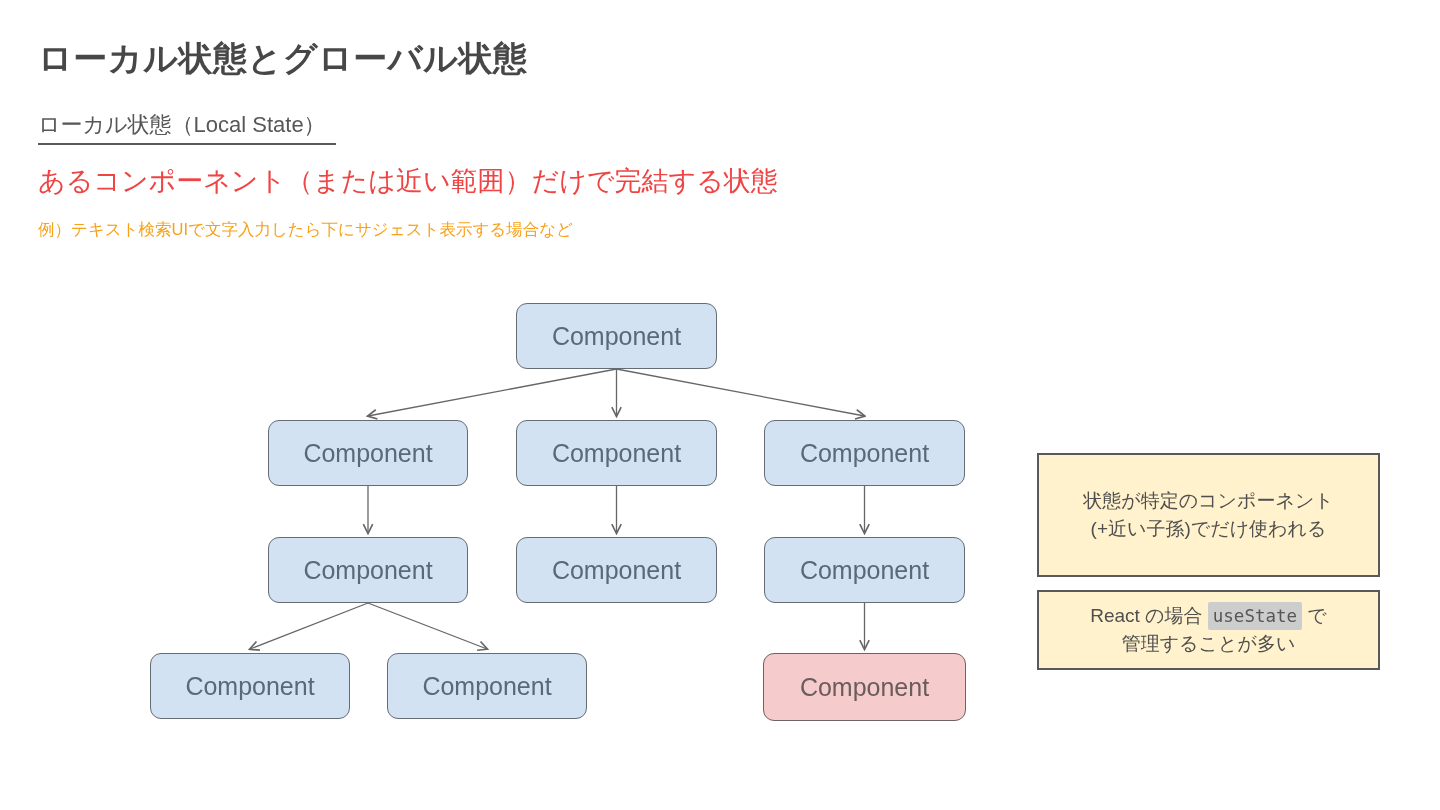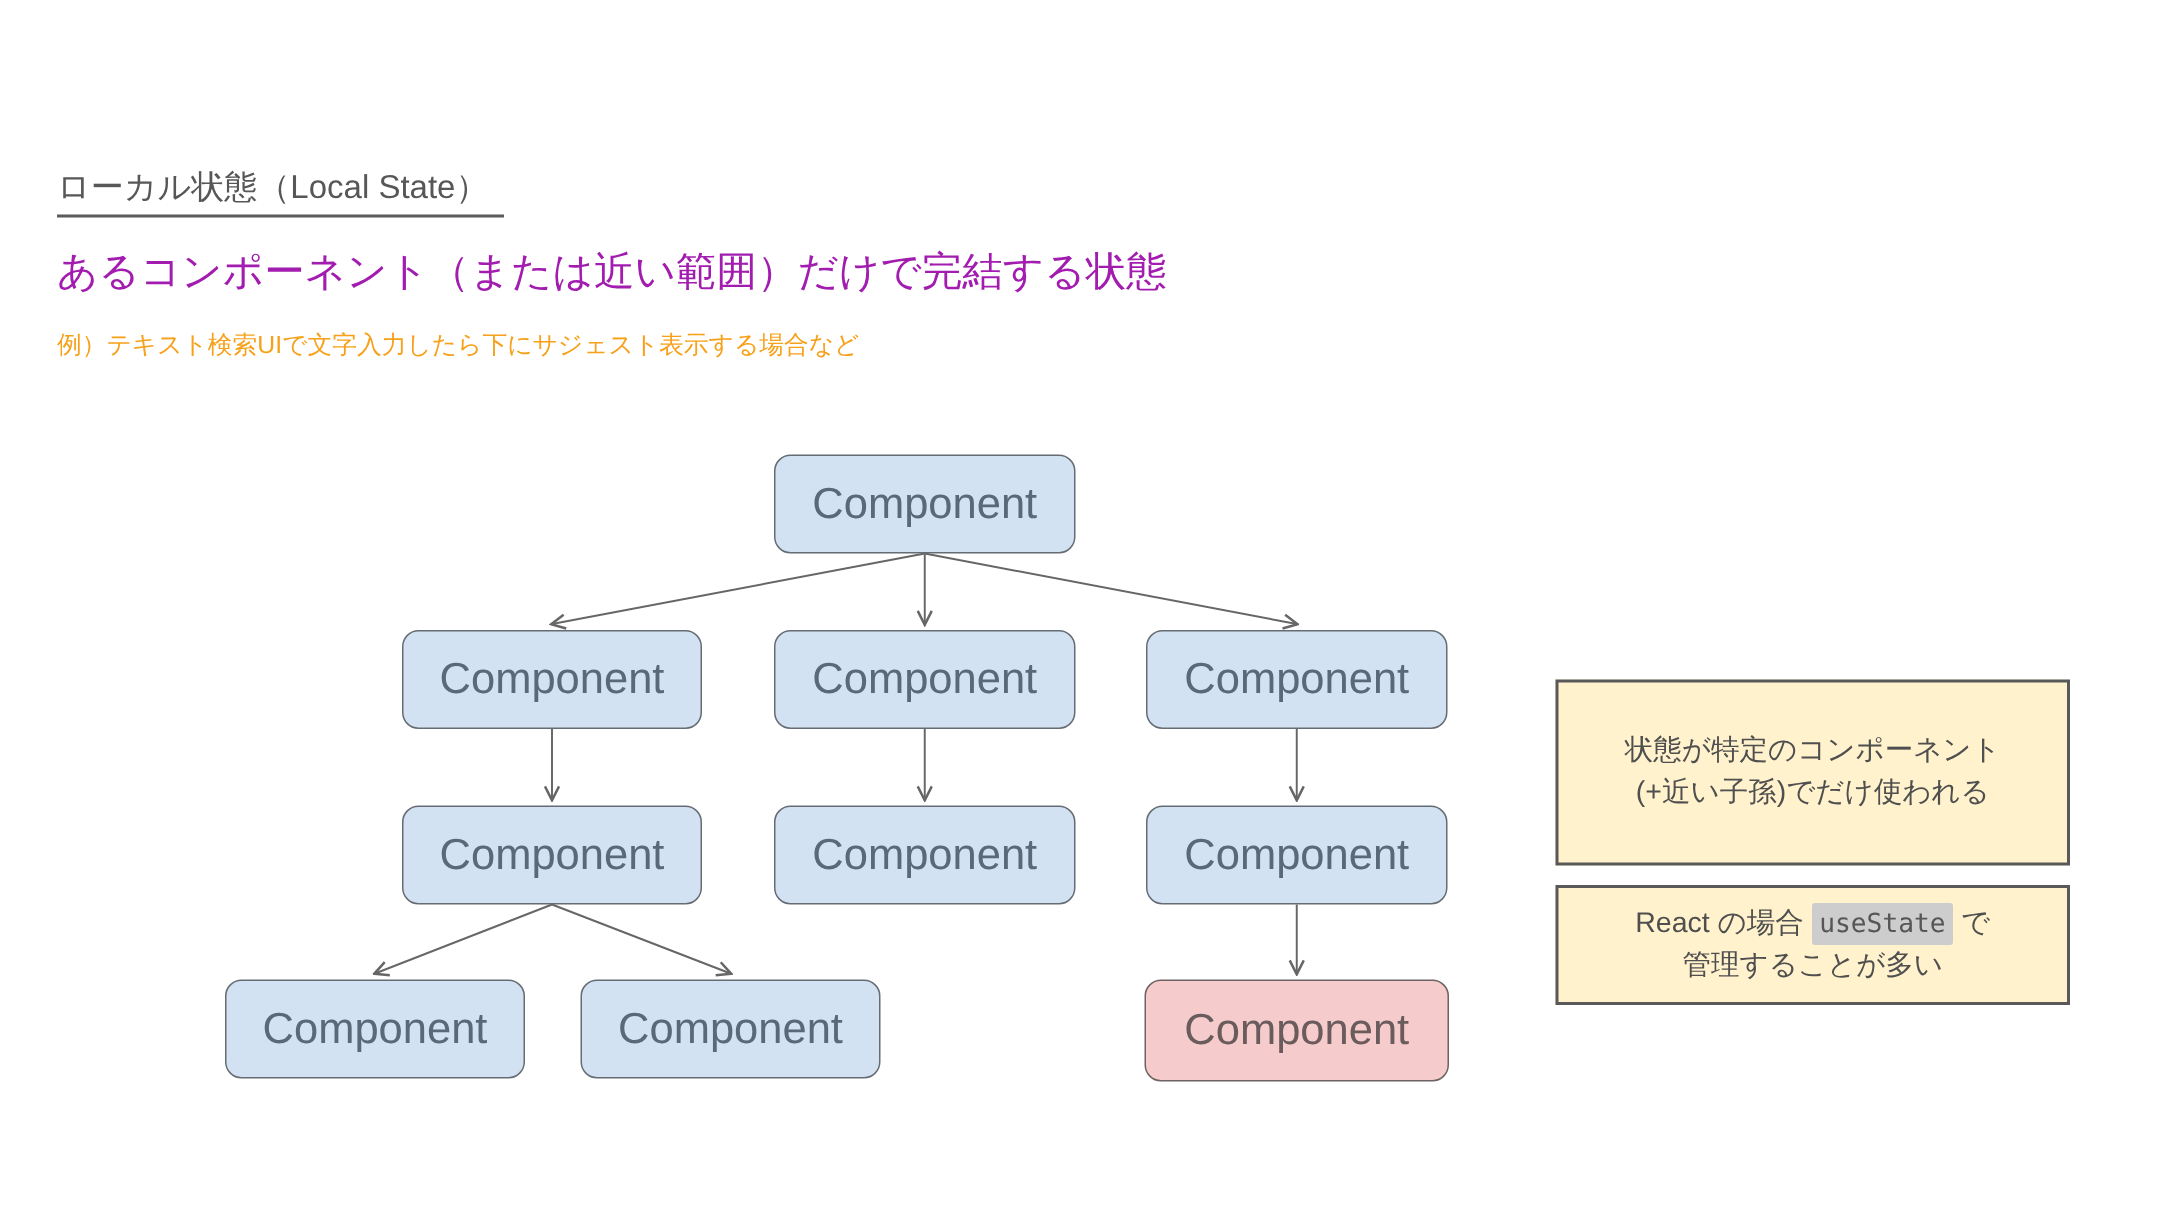--- a/index.html
+++ b/index.html
@@ -14,34 +14,34 @@
   .subtitle {
     position: absolute; left: 38px; top: 110px;
     font-size: 22px; font-weight: 400; color: #575757;
   }
   .subtitle span {
     display: inline-block; padding: 0 10px 3px 0;
     border-bottom: 2px solid #5a5a5a;
   }
   .description {
     position: absolute; left: 38px; top: 163px;
-    font-size: 27px; font-weight: 400; color: #a21caf;
+    font-size: 27px; font-weight: 400; color: #ef4444;
   }
   .example {
     position: absolute; left: 38px; top: 219px;
     font-size: 16.5px; font-weight: 400; color: #f7a11b;
   }
 
   .edges { position: absolute; left: 0; top: 0; width: 1440px; height: 810px; pointer-events: none; }
 
   .node {
     position: absolute;
     display: flex; align-items: center; justify-content: center;
     background: #d2e2f3; border: 1.6px solid #666c73; border-radius: 11px;
-    font-size: 29px; color: #5a6877;
+    font-size: 25px; color: #5a6877;
   }
   .node.pink {
     background: #f5cbcb; border-color: #6e6262; color: #6a5c5c;
   }
 
   .note {
     position: absolute; left: 1037px; width: 343px;
     background: #fff2cc; border: 2px solid #595959;
     display: flex; flex-direction: column; align-items: center; justify-content: center;
     font-size: 19px; line-height: 28px; color: #4f4f4f; text-align: center;
@@ -51,20 +51,21 @@
   .code-chip {
     display: inline-block; background: #cdcdcd; border-radius: 2px;
     padding: 0 5px; font-family: "DejaVu Sans Mono", monospace; font-size: 17.5px; color: #565656;
   }
 </style>
 </head>
 <body>
 
 <div class="slide">
 
+  <h1 class="title">ローカル状態とグローバル状態</h1>
 
   <h2 class="subtitle">
     <span>ローカル状態（Local State）</span>
   </h2>
 
   <p class="description">あるコンポーネント（または近い範囲）だけで完結する状態</p>
 
   <p class="example">例）テキスト検索UIで文字入力したら下にサジェスト表示する場合など</p>
 
   <svg class="edges" width="1440" height="810" viewBox="0 0 1440 810">

